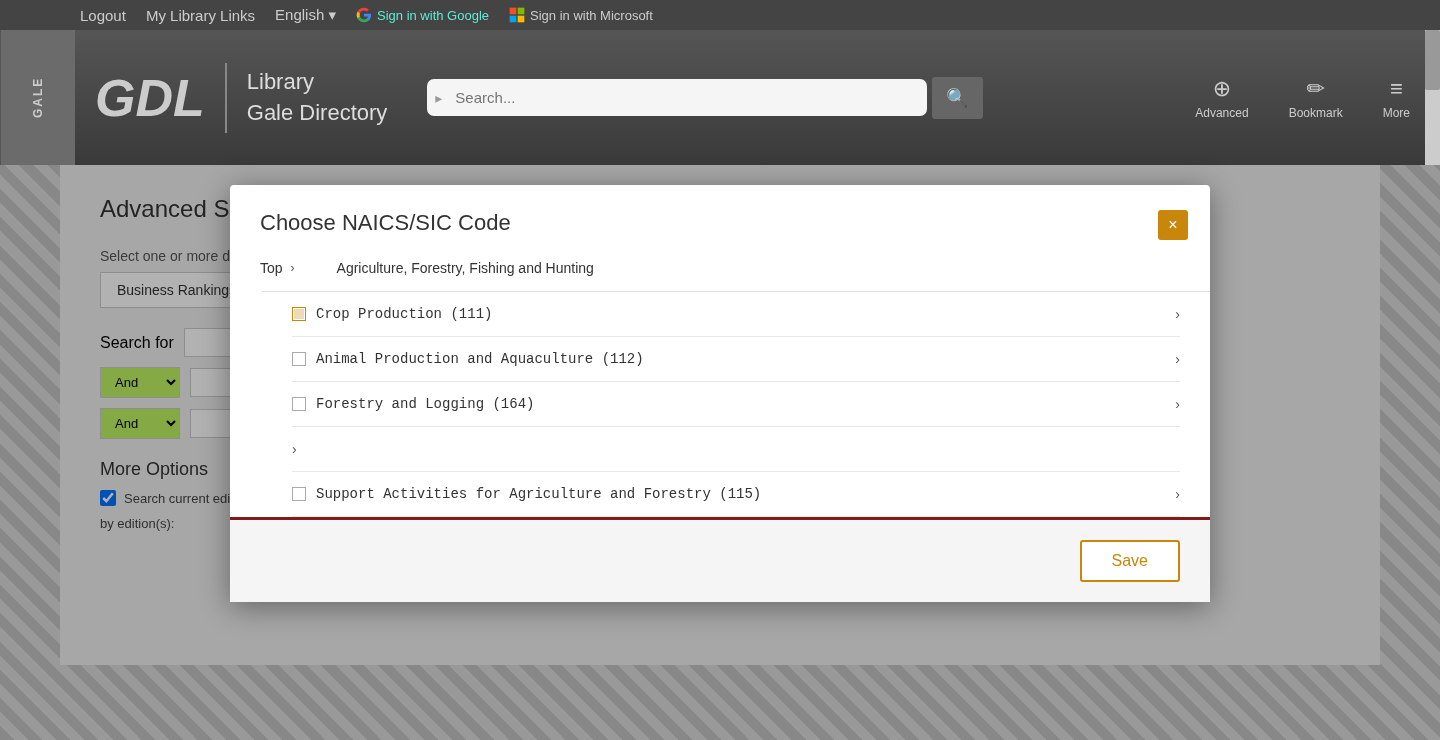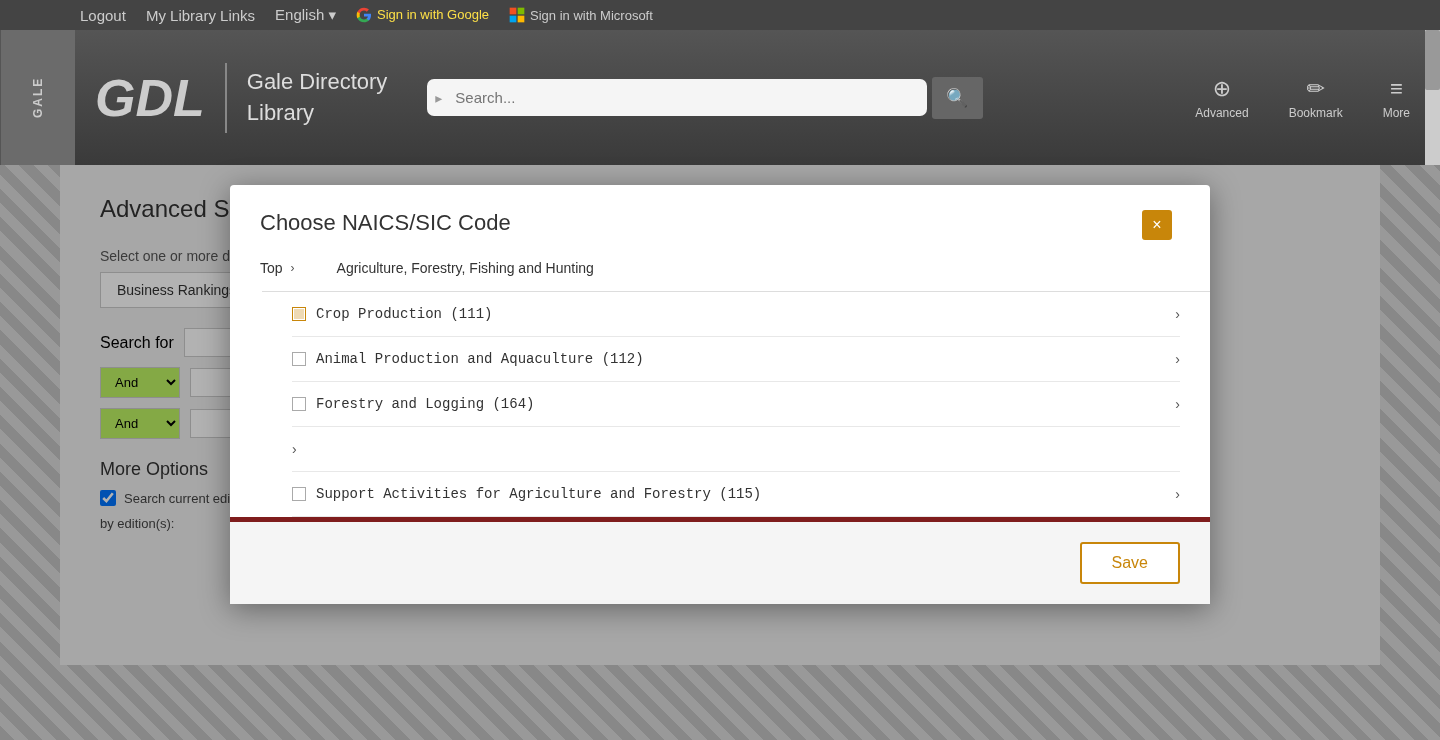--- a/index.html
+++ b/index.html
@@ -13,21 +13,21 @@
       align-items: center;
       padding: 0 80px;
       gap: 20px;
     }
     .top-nav a {
       color: #ccc;
       font-size: 15px;
       text-decoration: none;
       cursor: pointer;
     }
-    .sign-in-google { display: flex; gap: 5px; color: #fde047; font-size: 13px; cursor: pointer; }
+    .sign-in-google { display: flex; align-items: center; gap: 5px; color: #5eead4; font-size: 13px; cursor: pointer; }
     .sign-in-microsoft { display: flex; align-items: center; gap: 5px; color: #ccc; font-size: 13px; cursor: pointer; }
     .google-icon { width: 16px; height: 16px; }
     .ms-icon { width: 16px; height: 16px; }
 
     
     .header {
       background: linear-gradient(to bottom, #555, #3a3a3a);
       height: 135px;
       display: flex;
       align-items: center;
@@ -223,21 +223,21 @@
     }
     .modal {
       background: white;
       width: 980px;
       border-radius: 4px;
       box-shadow: 0 5px 30px rgba(0,0,0,0.4);
       position: relative;
       padding: 0;
     }
     .modal-header {
-      padding: 25px 38px 15px 30px;
+      padding: 25px 22px 15px 30px;
       display: flex;
       justify-content: space-between;
       align-items: flex-start;
     }
     .modal-title {
       font-size: 22px;
       color: #333;
       font-weight: normal;
     }
     .modal-close-btn {
@@ -320,21 +320,21 @@
     }
     .category-chevron {
       color: #555;
       font-size: 14px;
     }
     .modal-footer {
       padding: 20px 30px;
       display: flex;
       justify-content: flex-end;
       background: #f5f5f5;
-      border-top: 5px solid #7f1d1d;
+      border-top: 3px solid #7f1d1d;
     }
     .save-btn {
       background: white;
       border: 2px solid #c8860a;
       color: #c8860a;
       padding: 10px 30px;
       font-size: 16px;
       cursor: pointer;
       border-radius: 3px;
     }
@@ -383,22 +383,22 @@
     <span>Sign in with Microsoft</span>
   </div>
 </div>
 
 <div class="header">
   <div class="gale-sidebar">GALE</div>
   <div class="logo-area">
     <div class="gdl-logo">GDL</div>
     <div class="logo-divider"></div>
     <div class="logo-title">
+      <div>Library</div>
       <div>Gale Directory</div>
-      <div>Library</div>
     </div>
   </div>
   <div class="search-area">
     <div class="search-input-wrapper">
       <span class="search-icon-left">▸</span>
       <input type="text" class="search-input" placeholder="Search..." style="">
     </div>
     <button class="search-btn">🔍</button>
   </div>
   <div class="header-actions">

